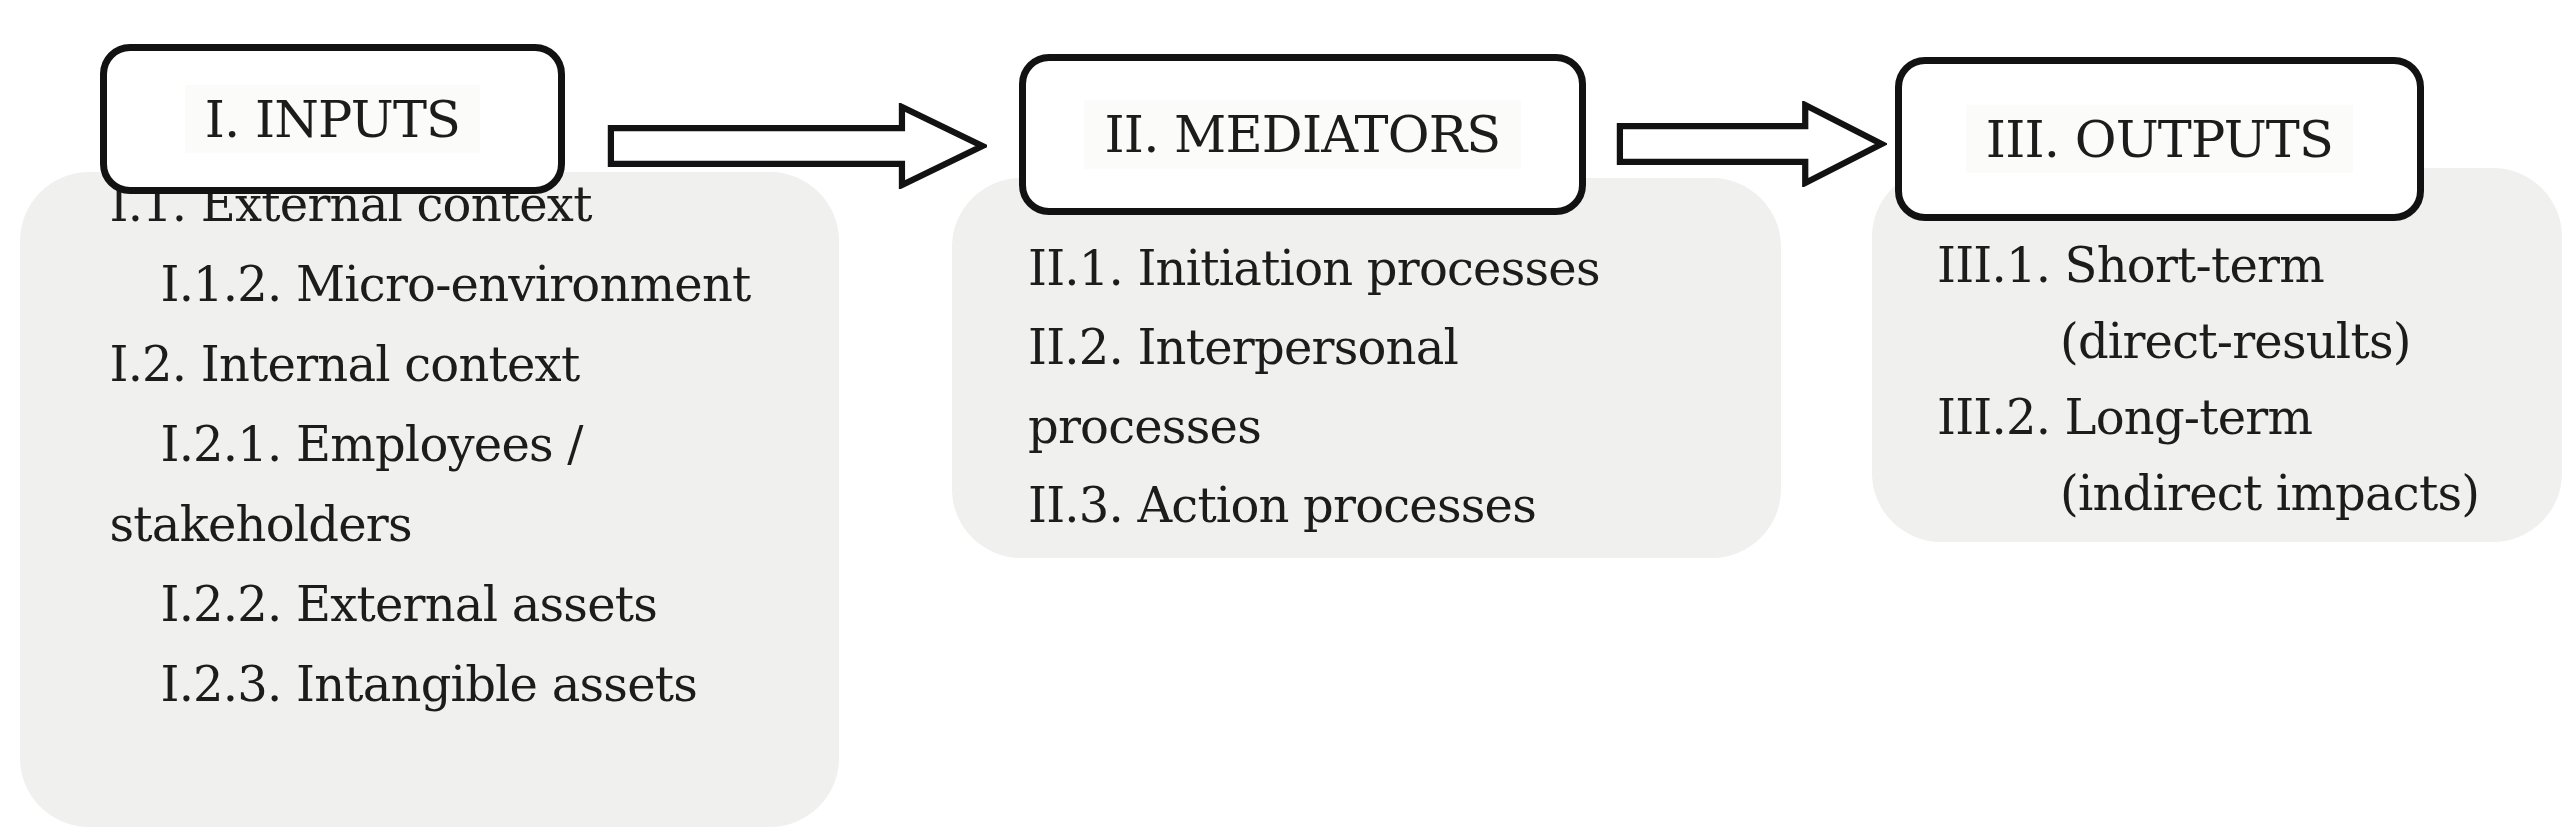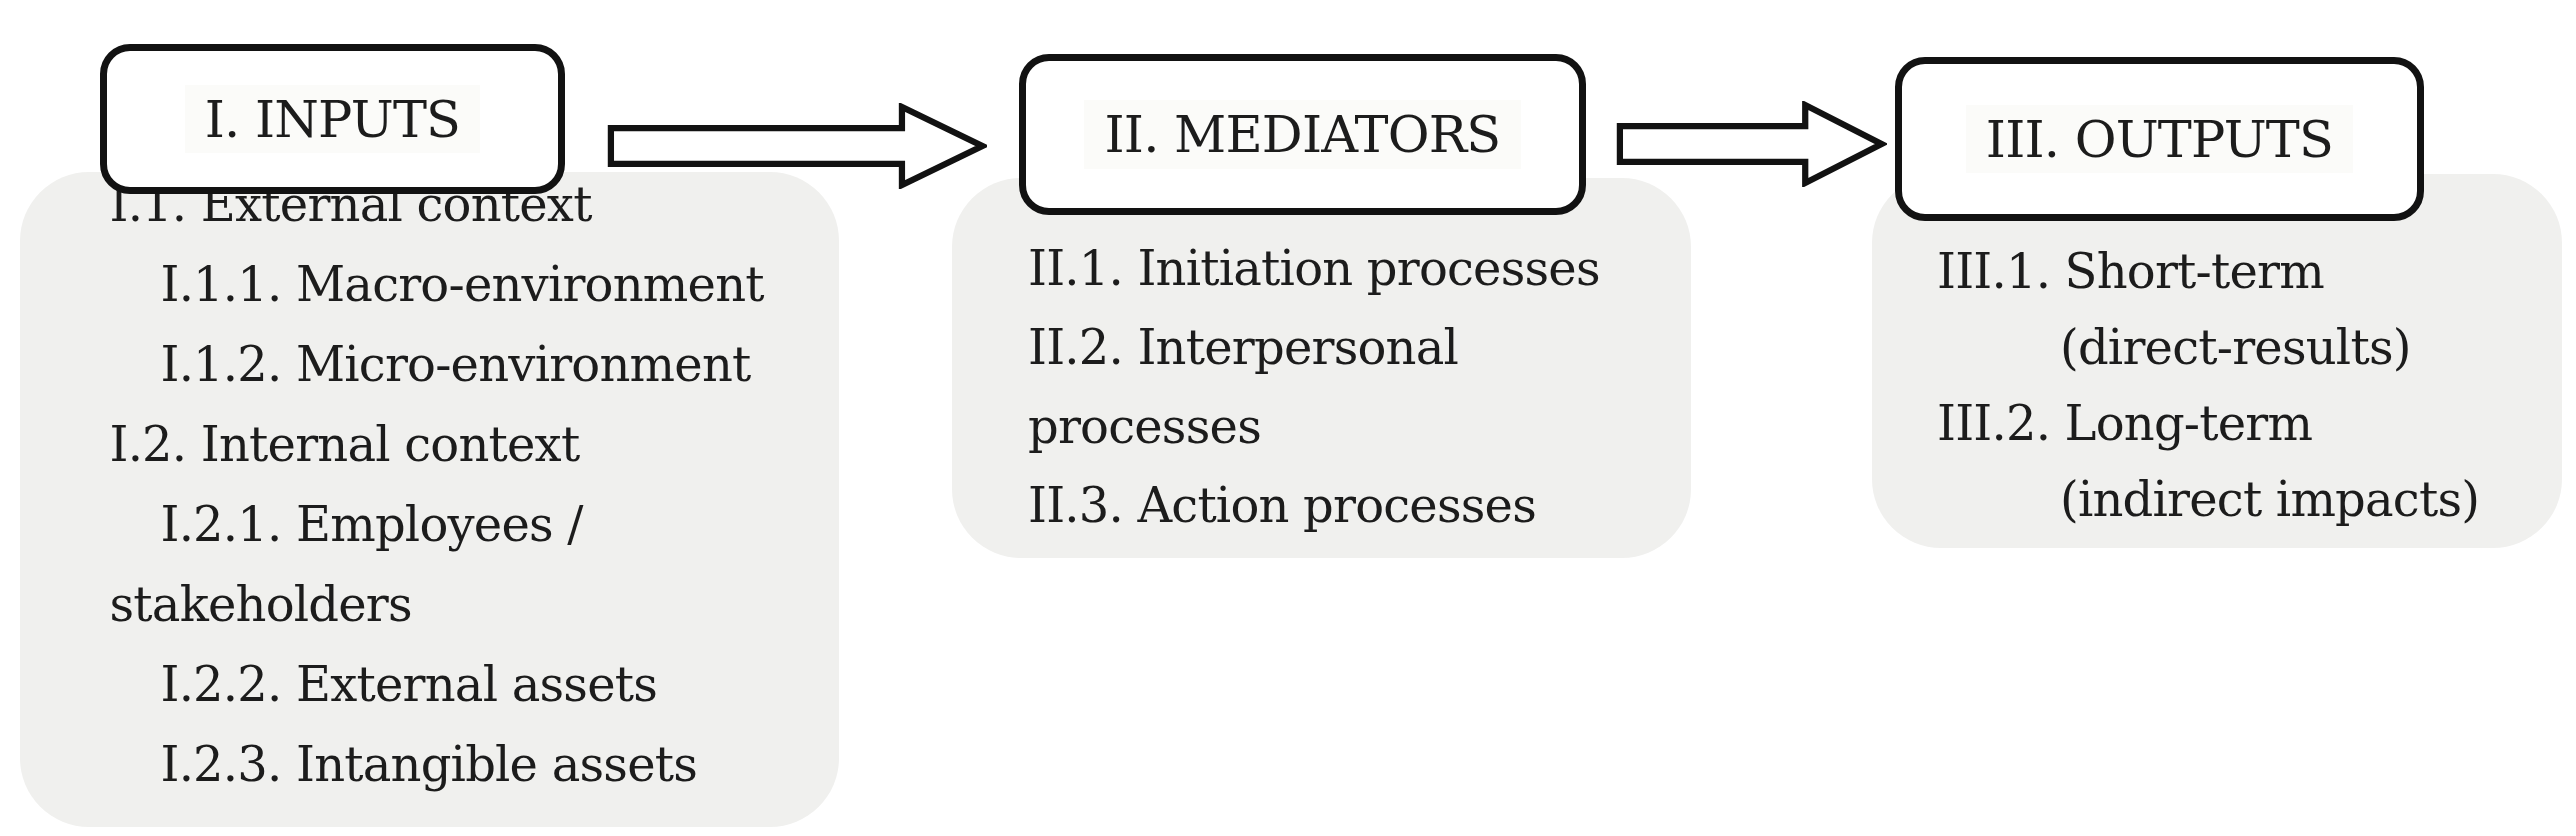--- a/index.html
+++ b/index.html
@@ -12,22 +12,22 @@
     overflow:hidden;
   }
   
   .panel{
     position:absolute;
     background:#f0f0ee;
     border-radius:69px;
     z-index:1;
   }
   .panel-1{left:19.5px;top:172px;width:819px;height:655px;}
-  .panel-2{left:952px;top:178px;width:739px;height:380px;}
-  .panel-3{left:1872px;top:174px;width:690px;height:374px;}
+  .panel-2{left:952px;top:178px;width:829px;height:380px;}
+  .panel-3{left:1872px;top:168px;width:690px;height:374px;}
 
   .list{font-size:48px;letter-spacing:-0.8px;}
   .list-1{margin-top:-7.8px;padding:0 15.6px 0 78px;line-height:80px;}
   .list-2{padding:51px 15.6px 0 64px;line-height:79px;}
   .list-3{padding:59px 15.6px 0 53px;line-height:76px;}
   .line{white-space:nowrap;margin-left:12px;}
   .ind0{padding-left:0;}
   .ind1{padding-left:51px;}
   .ind2{padding-left:123px;}
 
@@ -59,21 +59,20 @@
   .arrow polygon{fill:#ffffff;stroke:#121212;stroke-width:8;stroke-linejoin:miter;}
 </style>
 </head>
 <body>
 
 <div class="stage">
 
   <div class="panel panel-1">
     <div class="list list-1">
       <div class="line ind0">I.1. External context</div>
-      <div class="line ind1">I.1.1. Macro-environment</div>
       <div class="line ind1">I.1.2. Micro-environment</div>
       <div class="line ind0">I.2. Internal context</div>
       <div class="line ind1">I.2.1. Employees /</div>
       <div class="line ind0">stakeholders</div>
       <div class="line ind1">I.2.2. External assets</div>
       <div class="line ind1">I.2.3. Intangible assets</div>
     </div>
   </div>
   <div class="tbox tbox-1">
     <span class="tlabel">I. INPUTS</span>

